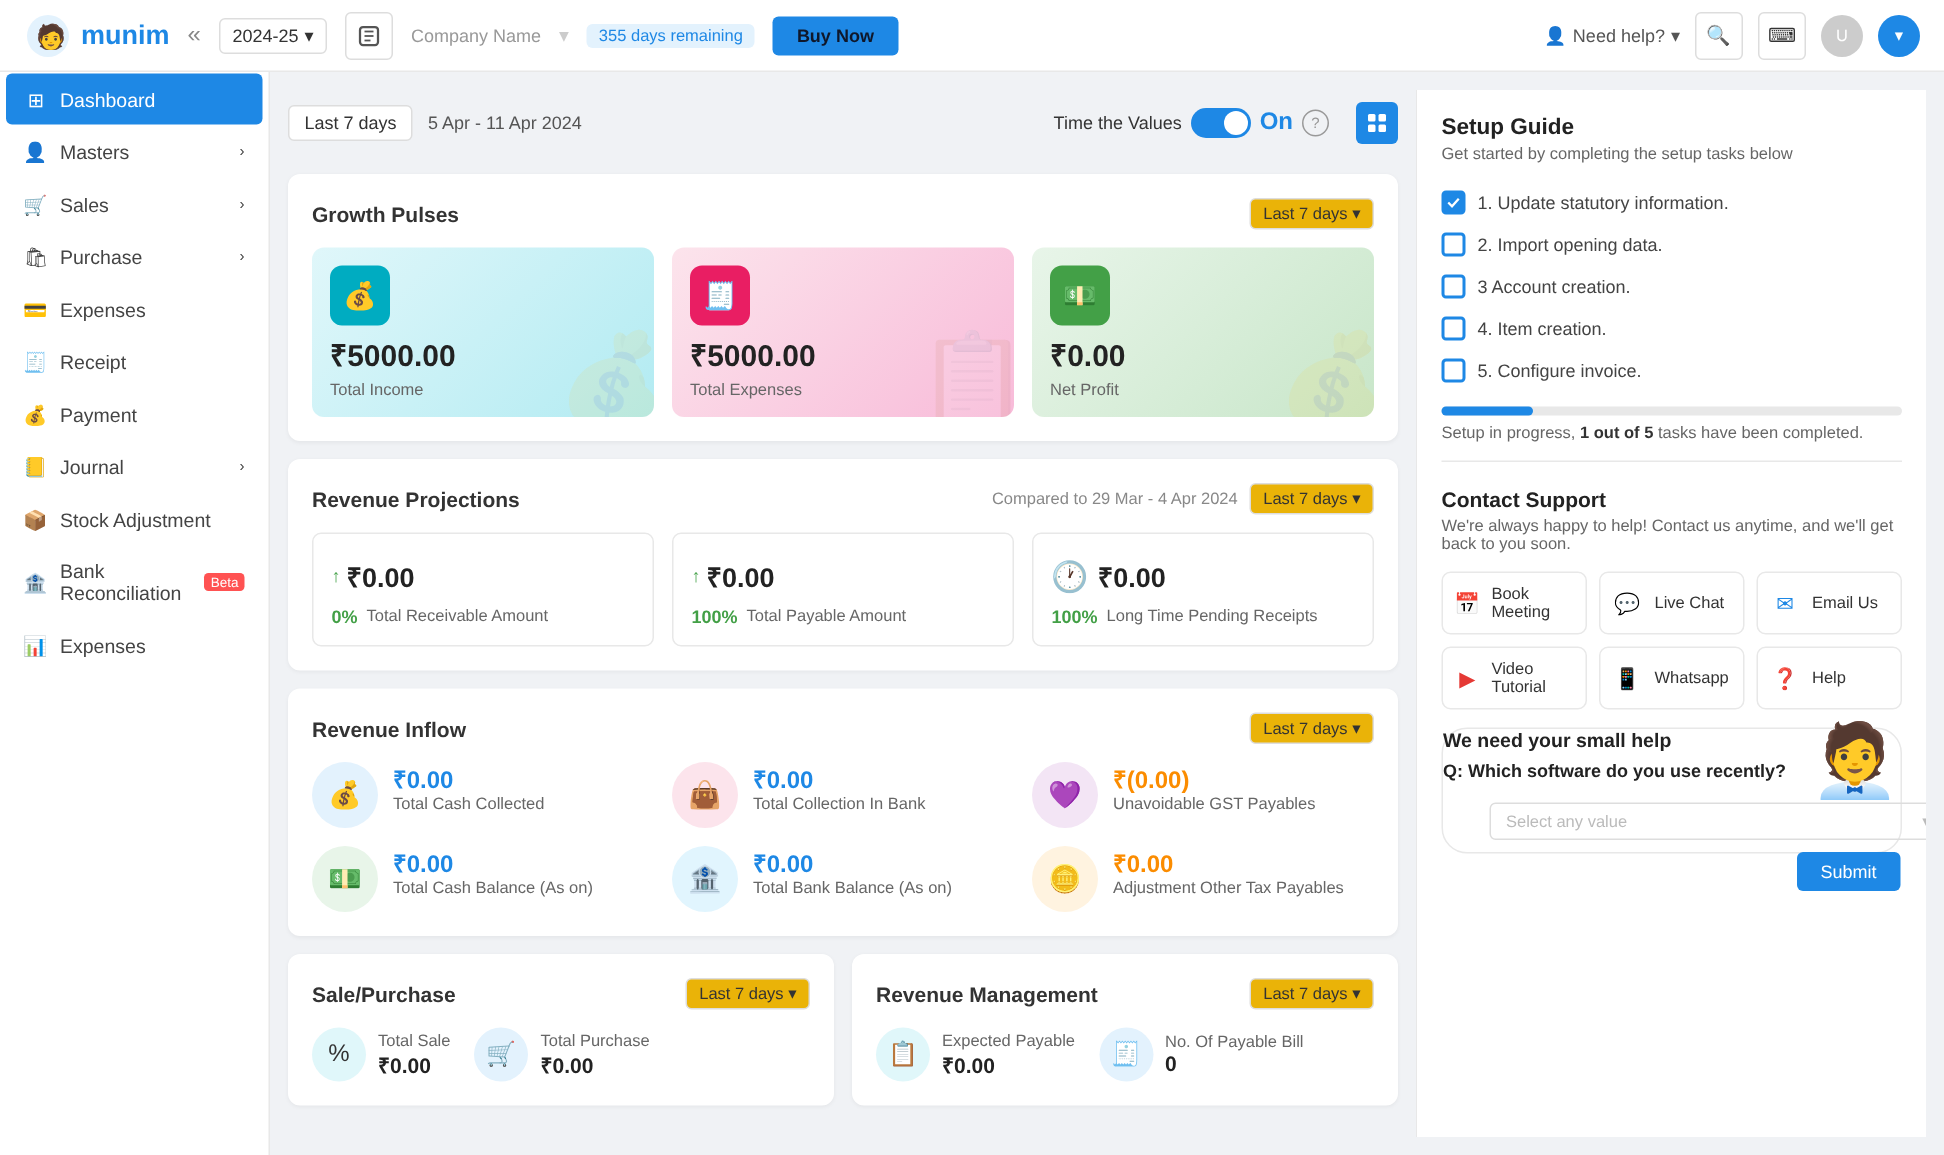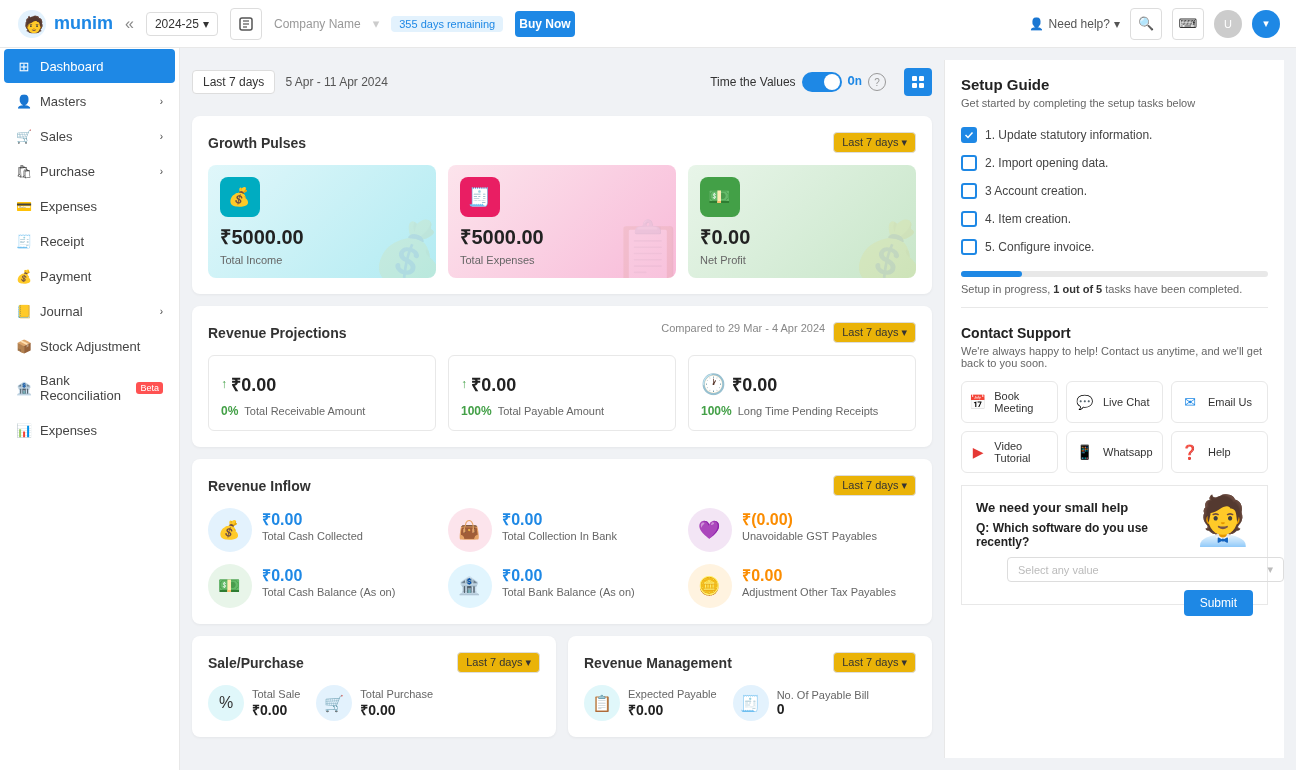--- a/index.html
+++ b/index.html
@@ -14,21 +14,21 @@
     .right-panel { width: 340px; overflow-y: auto; background: #fff; border-left: 1px solid #e8e8e8; padding: 0; }
 
     
     .logo-area { display: flex; align-items: center; gap: 6px; }
     .logo-icon { width: 32px; height: 32px; }
     .logo-text { font-size: 18px; font-weight: 700; color: #1e88e5; }
     .year-selector { border: 1px solid #ddd; border-radius: 4px; padding: 4px 8px; font-size: 12px; color: #333; cursor: pointer; display: flex; align-items: center; gap: 4px; }
     .icon-btn { width: 32px; height: 32px; border: 1px solid #ddd; border-radius: 4px; display: flex; align-items: center; justify-content: center; cursor: pointer; background: #fff; }
     .company-name { color: #999; font-size: 12px; }
     .trial-badge { background: #e3f2fd; border-radius: 4px; padding: 2px 8px; font-size: 11px; color: #1e88e5; }
-    .buy-now-btn { background: #1e88e5; color: #ffffff; border: none; border-radius: 4px; padding: 6px 4px; font-size: 12px; cursor: pointer; font-weight: 600; }
+    .buy-now-btn { background: #1e88e5; color: #0f172a; border: none; border-radius: 4px; padding: 6px 16px; font-size: 12px; cursor: pointer; font-weight: 600; }
     .topbar-right { display: flex; align-items: center; gap: 10px; margin-left: auto; }
     .need-help { font-size: 12px; color: #555; cursor: pointer; display: flex; align-items: center; gap: 4px; }
     .avatar { width: 28px; height: 28px; border-radius: 50%; background: #ccc; display: flex; align-items: center; justify-content: center; font-size: 11px; color: #fff; }
     .collapse-btn { font-size: 16px; color: #888; cursor: pointer; }
     .sidebar-item { display: flex; align-items: center; gap: 8px; padding: 9px 12px; cursor: pointer; font-size: 13px; color: #444; border-radius: 4px; margin: 1px 4px; }
     .sidebar-item.active { background: #1e88e5; color: #fff; }
     .sidebar-item .icon { width: 16px; height: 16px; display: inline-flex; align-items: center; justify-content: center; }
     .sidebar-item .arrow { margin-left: auto; font-size: 10px; }
     .badge-beta { background: #ff5252; color: #fff; font-size: 9px; padding: 1px 4px; border-radius: 3px; margin-left: 4px; }
 
@@ -107,31 +107,31 @@
     .setup-progress { height: 6px; background: #e8e8e8; border-radius: 3px; margin: 10px 0 6px; }
     .setup-progress-bar { height: 100%; background: #1e88e5; border-radius: 3px; }
     .setup-progress-text { font-size: 11px; color: #666; }
     .setup-progress-text strong { color: #333; }
     .contact-support { margin-top: 16px; }
     .contact-title { font-size: 14px; font-weight: 700; color: #222; margin-bottom: 4px; margin-top: 17px; }
     .contact-subtitle { font-size: 11px; color: #666; margin-bottom: 12px; }
     .support-grid { display: grid; grid-template-columns: 1fr 1fr 1fr; gap: 8px; }
     .support-btn { border: 1px solid #e8e8e8; border-radius: 6px; padding: 8px 6px; display: flex; align-items: center; gap: 6px; cursor: pointer; font-size: 11px; color: #333; background: #fff; }
     .support-icon { width: 24px; height: 24px; border-radius: 4px; display: flex; align-items: center; justify-content: center; font-size: 14px; }
-    .small-help { background: #fff; border: 1px solid #e8e8e8; border-radius: 0; padding: 14px; margin: 12px 0 0; }
+    .small-help { background: #fff; border: 1px solid #e8e8e8; border-radius: 17px; margin: 12px 0 0; }
     .small-help-title { font-size: 13px; font-weight: 700; color: #222; margin-bottom: 6px; }
     .small-help-q { font-size: 12px; color: #444; margin-bottom: 8px; }
     .small-help-q strong { color: #222; }
     .select-value { border: 1px solid #ddd; border-radius: 4px; padding: 5px 10px; font-size: 11px; color: #bbb; width: 100%; margin-bottom: 8px; cursor: pointer; display: flex; align-items: center; justify-content: space-between; margin-left: 31px; }
     .submit-btn { background: #1e88e5; color: #ffffff; border: none; border-radius: 4px; padding: 6px 16px; font-size: 12px; cursor: pointer; float: right; }
     .right-panel-divider { height: 1px; background: #e8e8e8; margin: 12px 0; }
 
     .compared-text { font-size: 11px; color: #888; }
 
-    .toggle-on-label { font-size: 12px; color: #1e88e5; font-weight: 600; font-family: Liberation Mono, monospace; }
+    .toggle-on-label { font-size: 16px; color: #1e88e5; font-weight: 600; }
   </style>
 </head>
 <body>
 
 <div class="app-wrapper">
 
   <div class="top-bar">
     <div class="logo-area">
       <svg class="logo-icon" viewBox="0 0 32 32">
         <circle cx="16" cy="16" r="14" fill="#e3f2fd"></circle>
@@ -283,21 +283,21 @@
               <div class="growth-value">₹0.00</div>
               <div class="growth-label">Net Profit</div>
               <div class="growth-bg-icon">💰</div>
             </div>
           </div>
         </div>
 
         <div class="card">
           <div class="card-header">
             <span class="card-title">Revenue Projections</span>
-            <div style="display:flex;gap:8px;">
+            <div style="display:flex;align-items:center;gap:8px;">
               <span class="compared-text">Compared to 29 Mar - 4 Apr 2024</span>
               <div class="card-filter">
                 <span>Last 7 days</span> ▾
               </div>
             </div>
           </div>
           <div class="rev-grid">
             <div class="rev-item">
               <div class="rev-change up">
                 <span>↑</span>

